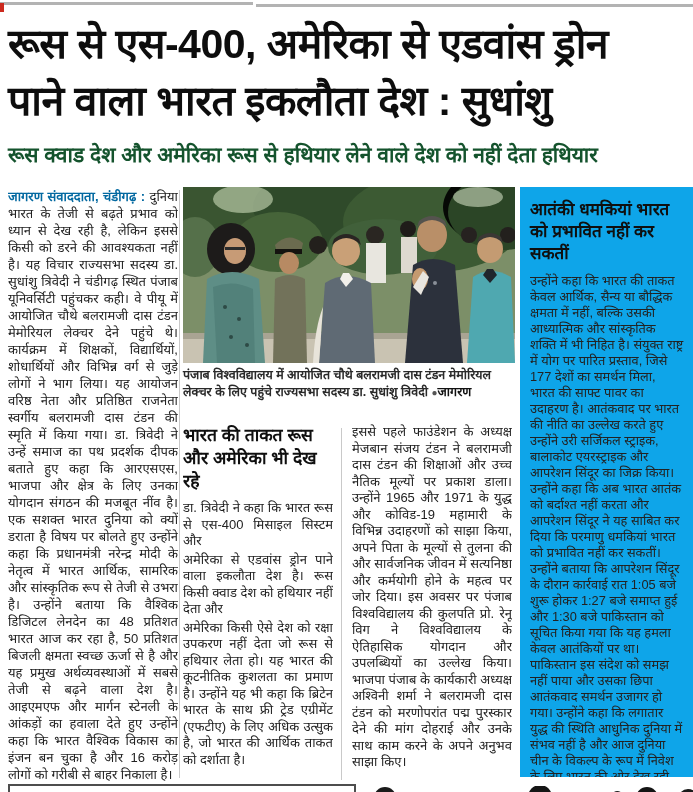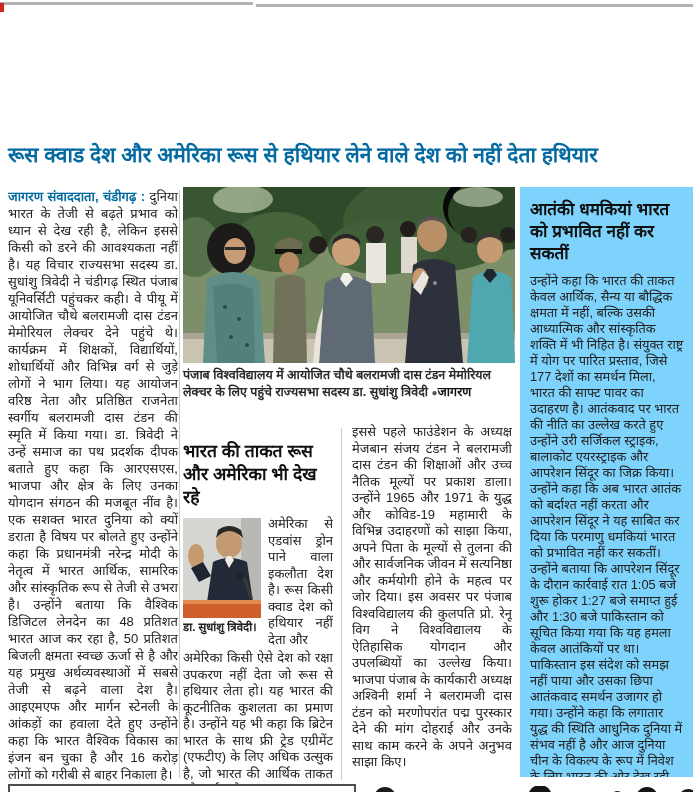--- a/index.html
+++ b/index.html
@@ -14,21 +14,21 @@
   .red-mark{position:absolute;left:0;top:3px;width:4px;height:9px;background:#cc2a1e;}
 
   
   .headline{
     position:absolute;left:8px;top:16px;width:678px;
     font-size:41px;line-height:57px;font-weight:900;color:#0d0d0d;
     letter-spacing:-0.5px;
   }
   .subheadline{
     position:absolute;left:8px;top:142px;width:680px;
-    font-size:21px;line-height:26px;font-weight:700;color:#0369a1;
+    font-size:21px;line-height:26px;font-weight:700;color:#14532d;
   }
 
   
   .vdiv{position:absolute;width:1px;background:#c9c9c9;}
   .vdiv-1{left:179px;top:190px;height:588px;}
   .vdiv-2{left:341px;top:428px;height:352px;}
 
   
   .lead-col{
     position:absolute;left:8px;top:188px;width:170px;height:600px;overflow:hidden;
@@ -43,51 +43,55 @@
     font-size:12.5px;line-height:17px;font-weight:700;color:#2a2a2a;
   }
   .photo-caption .credit{font-weight:900;color:#111;text-align:center;}
   .photo-caption .bullet{color:#555;font-size:10px;}
 
   
   .sec{position:absolute;top:424px;height:364px;overflow:hidden;}
   .sec-a{left:183px;width:150px;}
   .sec-b{left:352px;width:160px;}
   .sec h3{
-    margin:16px 0 7px 0;font-size:17.5px;line-height:23px;font-weight:900;color:#0f0f0f;
+    margin:0 0 7px 0;font-size:17.5px;line-height:23px;font-weight:900;color:#0f0f0f;
   }
   .sec p{margin:0 0 2px 0;font-size:13px;line-height:16.5px;text-align:justify;color:#222;}
   .speaker-float{float:left;width:78px;margin:2px 7px 2px 0;}
   .speaker-photo{width:78px;height:100px;background:#d6d6d2;overflow:hidden;}
   .speaker-caption{font-size:11.5px;line-height:14px;font-weight:700;color:#222;margin-top:2px;}
 
   
   .sidebar{
     position:absolute;left:520px;top:187px;width:173px;height:590px;
-    background:#7dd3fc;box-sizing:border-box;padding:12px 9px 8px 10px;overflow:hidden;
+    background:#0ea5e9;box-sizing:border-box;padding:12px 9px 8px 10px;overflow:hidden;
   }
   .sidebar h3{margin:0 0 8px 0;font-size:17px;line-height:22px;font-weight:900;color:#0f0f0f;}
   .sidebar .sb-body{font-size:12.8px;line-height:16px;text-align:left;color:#222;}
 
   
   .next-box{
     position:absolute;left:8px;top:784px;width:344px;height:12px;
     border:2px solid #4d4d4d;border-bottom:none;background:#fff;
   }
   .bottom-photo-strip{position:absolute;left:355px;top:782px;width:338px;height:10px;overflow:hidden;}
 </style>
 </head>
 <body>
 
 <div id="page">
 
   <div class="top-rule rule-left"></div>
   <div class="top-rule rule-right"></div>
   <div class="red-mark"></div>
 
+  <div class="headline">
+    <div>रूस से एस-400, अमेरिका से एडवांस ड्रोन</div>
+    <div>पाने वाला भारत इकलौता देश : सुधांशु</div>
+  </div>
   <div class="subheadline">रूस क्वाड देश और अमेरिका रूस से हथियार लेने वाले देश को नहीं देता हथियार</div>
 
   <div class="vdiv vdiv-1"></div>
   <div class="vdiv vdiv-2"></div>
 
   <div class="lead-col">
     <b>जागरण संवाददाता, चंडीगढ़ :</b>
     <span>दुनिया भारत के तेजी से बढ़ते प्रभाव को ध्यान से देख रही है, लेकिन इससे किसी को डरने की आवश्यकता नहीं है। यह विचार राज्यसभा सदस्य डा. सुधांशु त्रिवेदी ने चंडीगढ़ स्थित पंजाब यूनिवर्सिटी पहुंचकर कही। वे पीयू में आयोजित चौथे बलरामजी दास टंडन मेमोरियल लेक्चर देने पहुंचे थे। कार्यक्रम में शिक्षकों, विद्यार्थियों, शोधार्थियों और विभिन्न वर्ग से जुड़े लोगों ने भाग लिया। यह आयोजन वरिष्ठ नेता और प्रतिष्ठित राजनेता स्वर्गीय बलरामजी दास टंडन की स्मृति में किया गया। डा. त्रिवेदी ने उन्हें समाज का पथ प्रदर्शक दीपक बताते हुए कहा कि आरएसएस, भाजपा और क्षेत्र के लिए उनका योगदान संगठन की मजबूत नींव है। एक सशक्त भारत दुनिया को क्यों डराता है विषय पर बोलते हुए उन्होंने कहा कि प्रधानमंत्री नरेन्द्र मोदी के नेतृत्व में भारत आर्थिक, सामरिक और सांस्कृतिक रूप से तेजी से उभरा है। उन्होंने बताया कि वैश्विक डिजिटल लेनदेन का 48 प्रतिशत भारत आज कर रहा है, 50 प्रतिशत बिजली क्षमता स्वच्छ ऊर्जा से है और यह प्रमुख अर्थव्यवस्थाओं में सबसे तेजी से बढ़ने वाला देश है। आइएमएफ और मार्गन स्टेनली के आंकड़ों का हवाला देते हुए उन्होंने कहा कि भारत वैश्विक विकास का इंजन बन चुका है और 16 करोड़ लोगों को गरीबी से बाहर निकाला है।</span>
   </div>
 
@@ -150,39 +154,21 @@
     </svg>
   </div>
 
   <div class="photo-caption">
     <span>पंजाब विश्वविद्यालय में आयोजित चौथे बलरामजी दास टंडन मेमोरियल लेक्चर के लिए पहुंचे राज्यसभा सदस्य डा. सुधांशु त्रिवेदी</span>
     <span class="bullet">●</span><span class="credit">जागरण</span>
   </div>
 
   <div class="sec sec-a">
     <h3>भारत की ताकत रूस और अमेरिका भी देख रहे</h3>
-    <div class="speaker-float">
-      <div class="speaker-photo">
-        <svg width="78" height="100" viewBox="0 0 78 100">
-          <rect width="78" height="100" fill="#d6d6d2"></rect>
-          <rect x="58" width="20" height="100" fill="#b9b9b4"></rect>
-          <ellipse cx="46" cy="26" rx="13" ry="14" fill="#c49a72"></ellipse>
-          <path d="M33 20 Q46 6 60 20 L58 12 Q46 4 35 12 Z" fill="#2b2724"></path>
-          <path d="M24 84 L30 44 Q46 36 64 44 L70 84 Z" fill="#222a38"></path>
-          <path d="M42 42 L46 50 L51 42 L48 38 L44 38 Z" fill="#f0ede6"></path>
-          <ellipse cx="13" cy="38" rx="8" ry="12" fill="#c59a6f"></ellipse>
-          <path d="M8 50 L20 44 L28 58 L16 64 Z" fill="#1e2531"></path>
-          <rect x="60" y="60" width="3" height="22" fill="#3a3a3a" transform="rotate(-18 60 60)"></rect>
-          <circle cx="57" cy="58" r="3" fill="#222"></circle>
-          <rect y="82" width="78" height="18" fill="#cf5f2a"></rect>
-          <rect y="82" width="78" height="4" fill="#e58a4f"></rect>
-        </svg>
-      </div>
-      <div class="speaker-caption">डा. सुधांशु त्रिवेदी।</div>
-    </div>
+    <p>डा. त्रिवेदी ने कहा कि भारत रूस से एस-400 मिसाइल सिस्टम और</p>
     <p>अमेरिका से एडवांस ड्रोन पाने वाला इकलौता देश है। रूस किसी क्वाड देश को हथियार नहीं देता और</p>
     <p>अमेरिका किसी ऐसे देश को रक्षा उपकरण नहीं देता जो रूस से हथियार लेता हो। यह भारत की कूटनीतिक कुशलता का प्रमाण है। उन्होंने यह भी कहा कि ब्रिटेन भारत के साथ फ्री ट्रेड एग्रीमेंट (एफटीए) के लिए अधिक उत्सुक है, जो भारत की आर्थिक ताकत को दर्शाता है।</p>
   </div>
 
   <div class="sec sec-b">
     <p>इससे पहले फाउंडेशन के अध्यक्ष मेजबान संजय टंडन ने बलरामजी दास टंडन की शिक्षाओं और उच्च नैतिक मूल्यों पर प्रकाश डाला। उन्होंने 1965 और 1971 के युद्ध और कोविड-19 महामारी के विभिन्न उदाहरणों को साझा किया, अपने पिता के मूल्यों से तुलना की और सार्वजनिक जीवन में सत्यनिष्ठा और कर्मयोगी होने के महत्व पर जोर दिया। इस अवसर पर पंजाब विश्वविद्यालय की कुलपति प्रो. रेनू विग ने विश्वविद्यालय के ऐतिहासिक योगदान और उपलब्धियों का उल्लेख किया। भाजपा पंजाब के कार्यकारी अध्यक्ष अश्विनी शर्मा ने बलरामजी दास टंडन को मरणोपरांत पद्म पुरस्कार देने की मांग दोहराई और उनके साथ काम करने के अपने अनुभव साझा किए।</p>
   </div>
 
   <div class="sidebar">
     <h3>आतंकी धमकियां भारत को प्रभावित नहीं कर सकतीं</h3>

